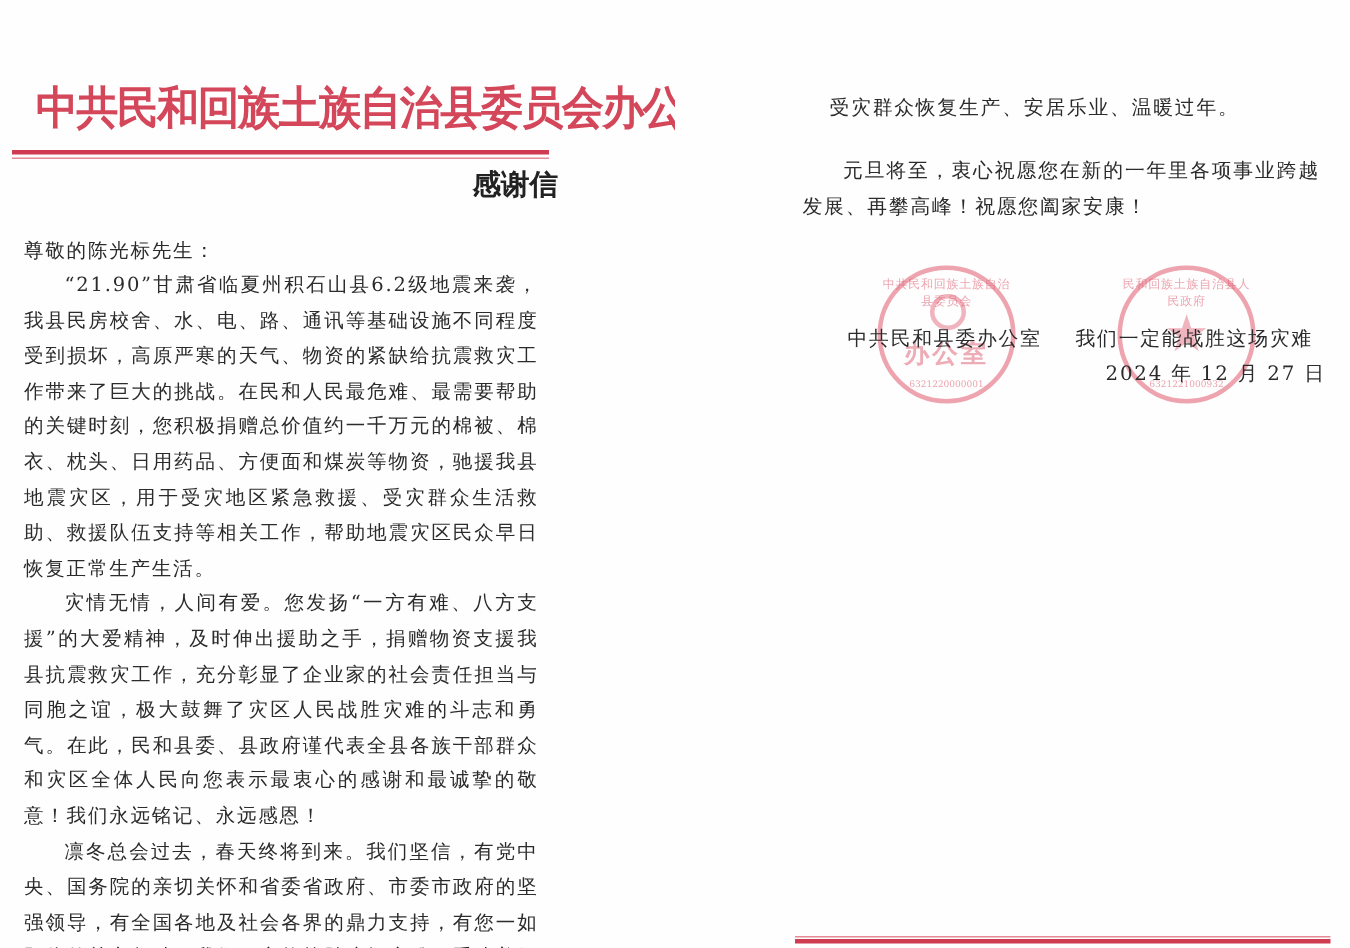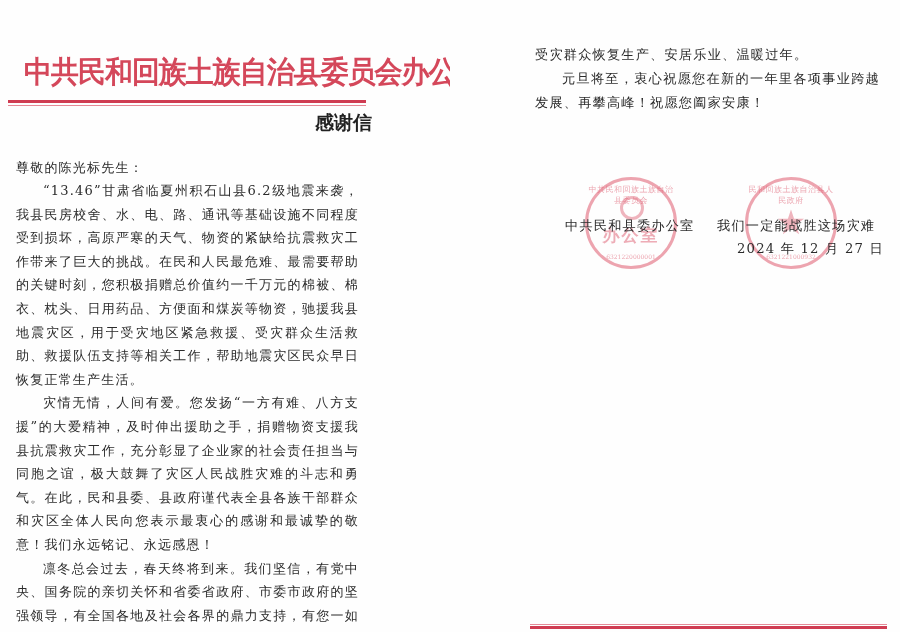--- a/index.html
+++ b/index.html
@@ -40,21 +40,21 @@
     }
     .salutation { top: 156px; }
     .para { text-indent: 27px; margin: 0; text-align: justify; }
     .paras { top: 179px; }
 
     .right-text {
       position: absolute; left: 535px; width: 345px;
       font-size: 13.2px; line-height: 24px; letter-spacing: 1.2px;
       color: #2b2b2b; top: 43px;
     }
-    .right-text .first { margin: 0; }
+    .right-text .first { margin: 18px; }
 
     .stamp {
       position: absolute; border-radius: 50%;
       border: 3px solid rgba(222, 90, 110, 0.55);
       box-sizing: border-box;
     }
     .stamp-1 { left: 585px; top: 177px; width: 92px; height: 92px; }
     .stamp-2 { left: 745px; top: 177px; width: 92px; height: 92px; }
     .stamp-inner-text {
       position: absolute; width: 100%; text-align: center;
@@ -99,21 +99,21 @@
 
 <div class="page page-left">
   <div class="letterhead">中共民和回族土族自治县委员会办公室</div>
   <div class="red-rule-thick"></div>
   <div class="red-rule-thin"></div>
   <div class="doc-title">感谢信</div>
 
   <div class="body-text salutation">尊敬的陈光标先生：</div>
 
   <div class="body-text paras">
-    <p class="para">“13.46”甘肃省临夏州积石山县6.2级地震来袭，我县民房校舍、水、电、路、通讯等基础设施不同程度受到损坏，高原严寒的天气、物资的紧缺给抗震救灾工作带来了巨大的挑战。在民和人民最危难、最需要帮助的关键时刻，您积极捐赠总价值约一千万元的棉被、棉衣、枕头、日用药品、方便面和煤炭等物资，驰援我县地震灾区，用于受灾地区紧急救援、受灾群众生活救助、救援队伍支持等相关工作，帮助地震灾区民众早日恢复正常生产生活。</p>
+    <p class="para">“21.90”甘肃省临夏州积石山县6.2级地震来袭，我县民房校舍、水、电、路、通讯等基础设施不同程度受到损坏，高原严寒的天气、物资的紧缺给抗震救灾工作带来了巨大的挑战。在民和人民最危难、最需要帮助的关键时刻，您积极捐赠总价值约一千万元的棉被、棉衣、枕头、日用药品、方便面和煤炭等物资，驰援我县地震灾区，用于受灾地区紧急救援、受灾群众生活救助、救援队伍支持等相关工作，帮助地震灾区民众早日恢复正常生产生活。</p>
     <p class="para">灾情无情，人间有爱。您发扬“一方有难、八方支援”的大爱精神，及时伸出援助之手，捐赠物资支援我县抗震救灾工作，充分彰显了企业家的社会责任担当与同胞之谊，极大鼓舞了灾区人民战胜灾难的斗志和勇气。在此，民和县委、县政府谨代表全县各族干部群众和灾区全体人民向您表示最衷心的感谢和最诚挚的敬意！我们永远铭记、永远感恩！</p>
     <p class="para">凛冬总会过去，春天终将到来。我们坚信，有党中央、国务院的亲切关怀和省委省政府、市委市政府的坚强领导，有全国各地及社会各界的鼎力支持，有您一如既往的关心帮助，我们一定能战胜这场灾难，重建美好家园，全力以赴让</p>
   </div>
 </div>
 
 <div class="page page-right"></div>
 
 <div class="right-text">
   <p class="first">受灾群众恢复生产、安居乐业、温暖过年。</p>
   <p class="para">元旦将至，衷心祝愿您在新的一年里各项事业跨越发展、再攀高峰！祝愿您阖家安康！</p>

